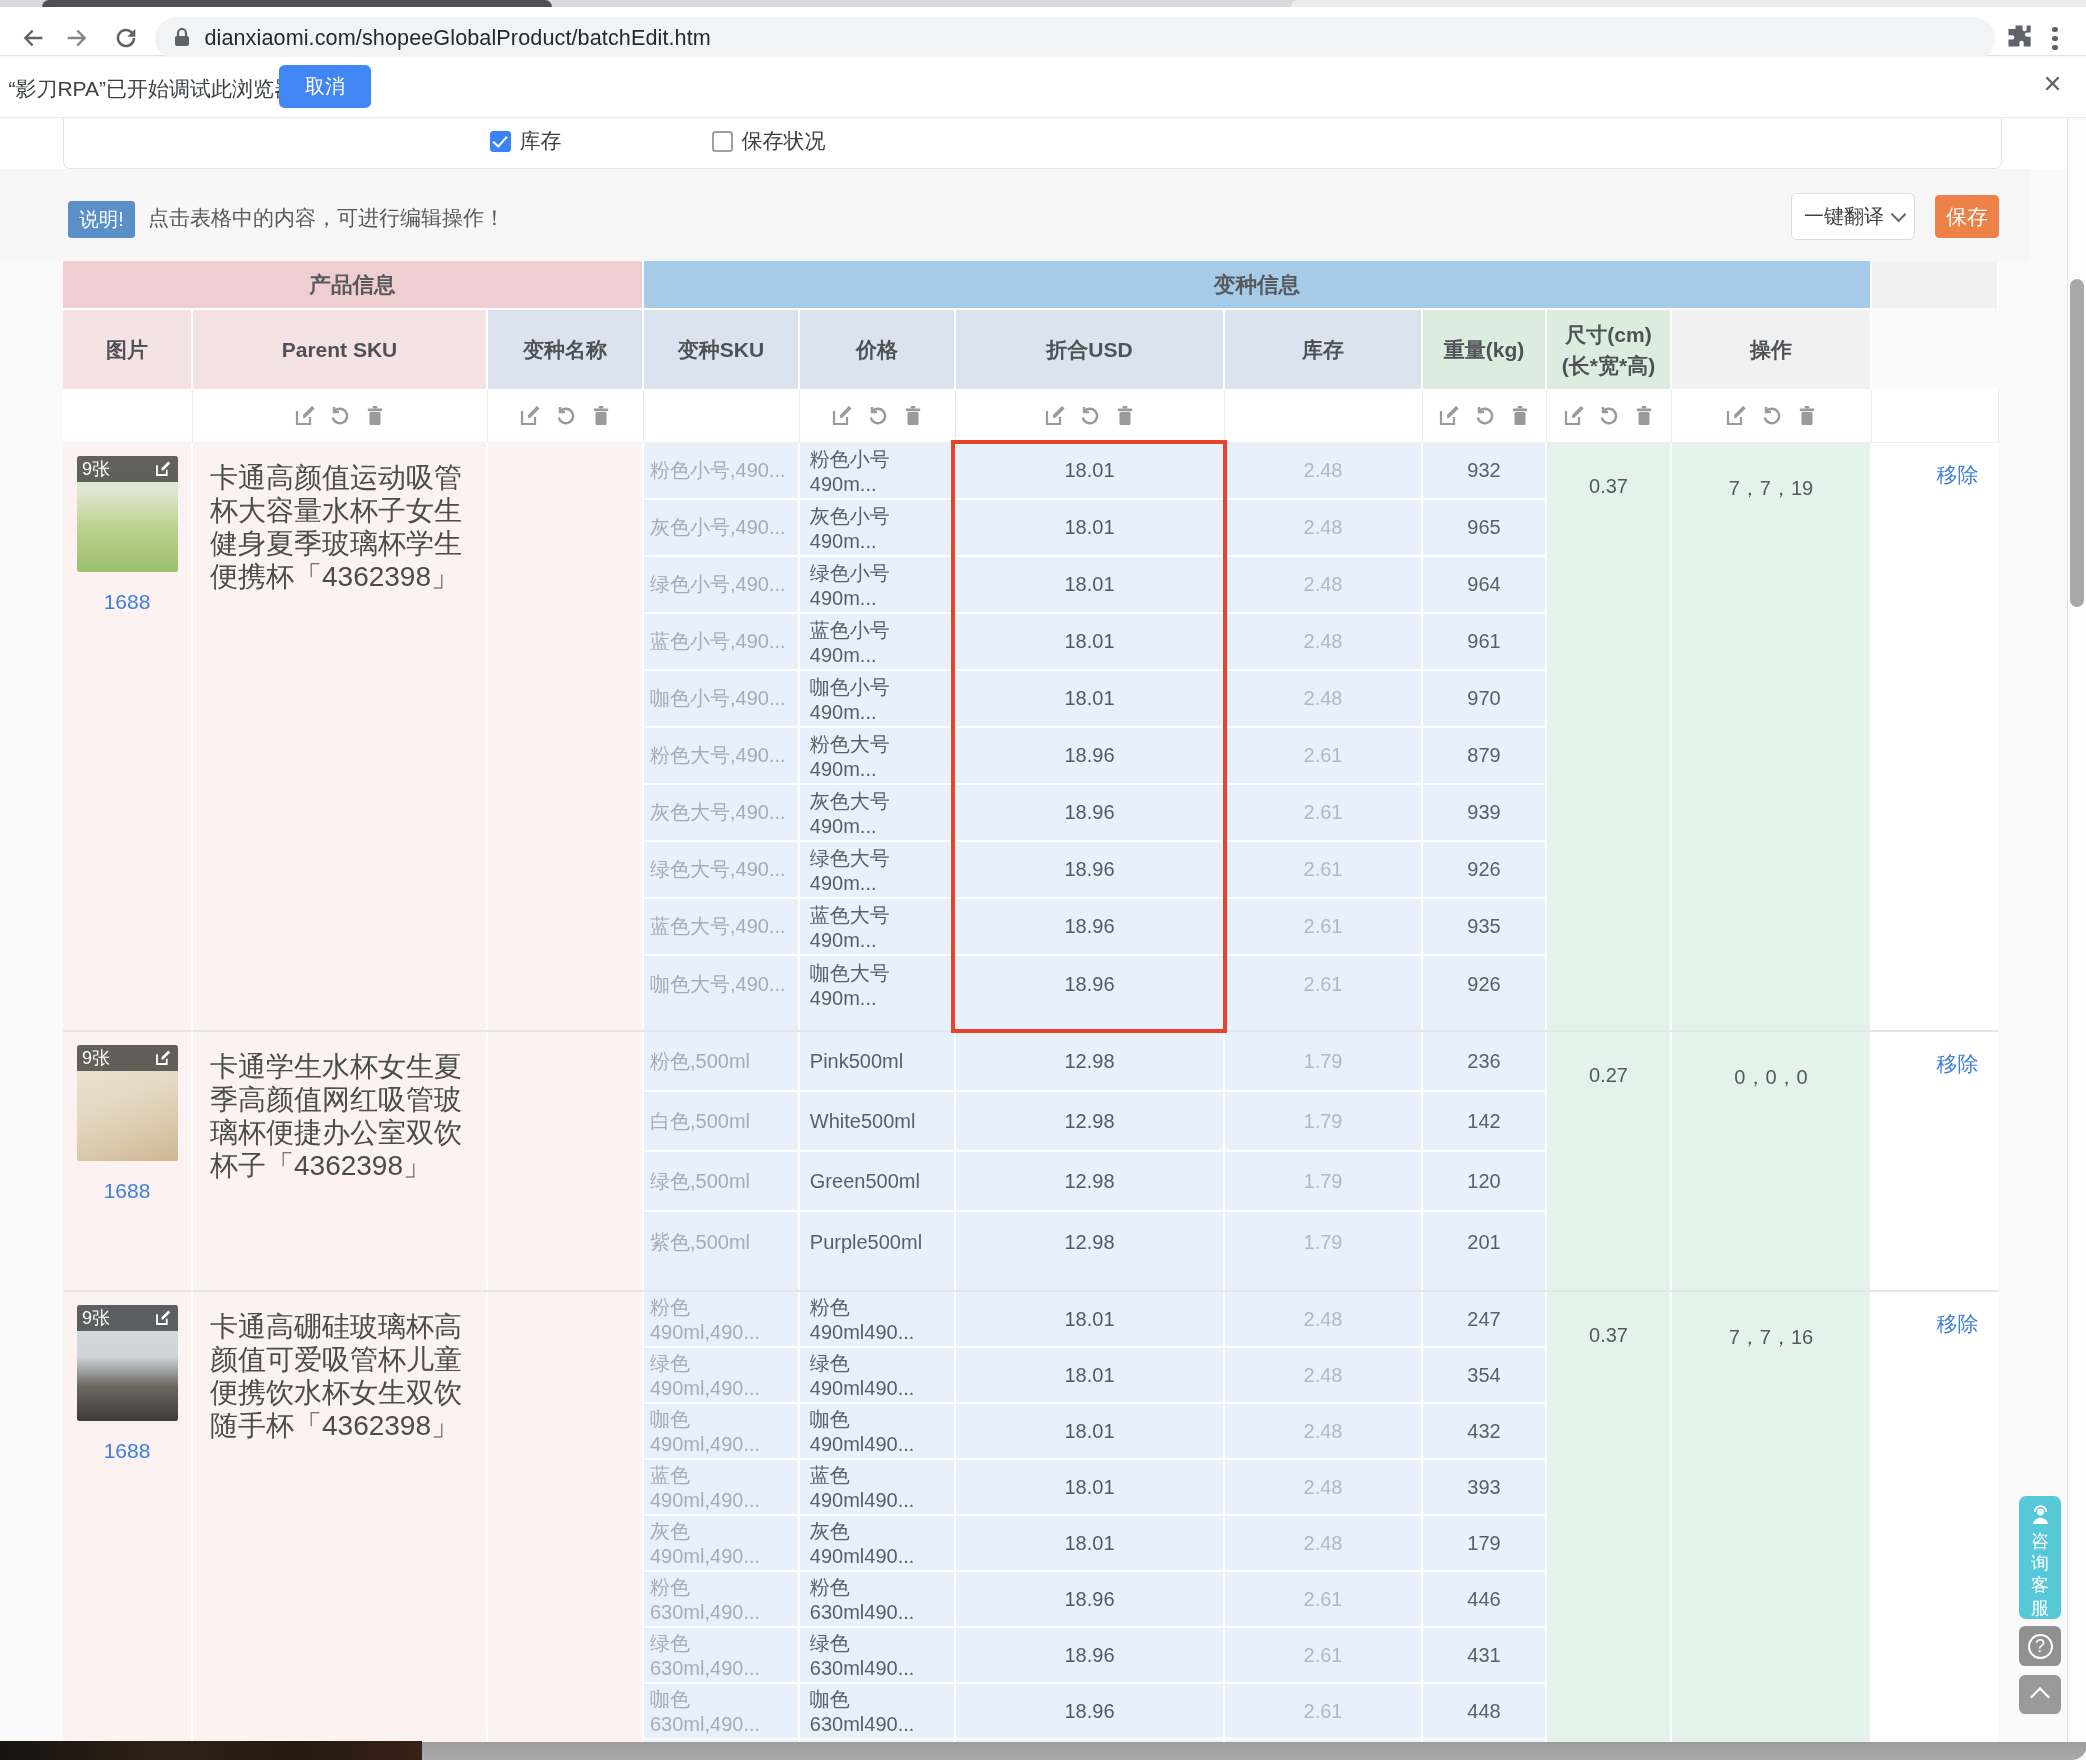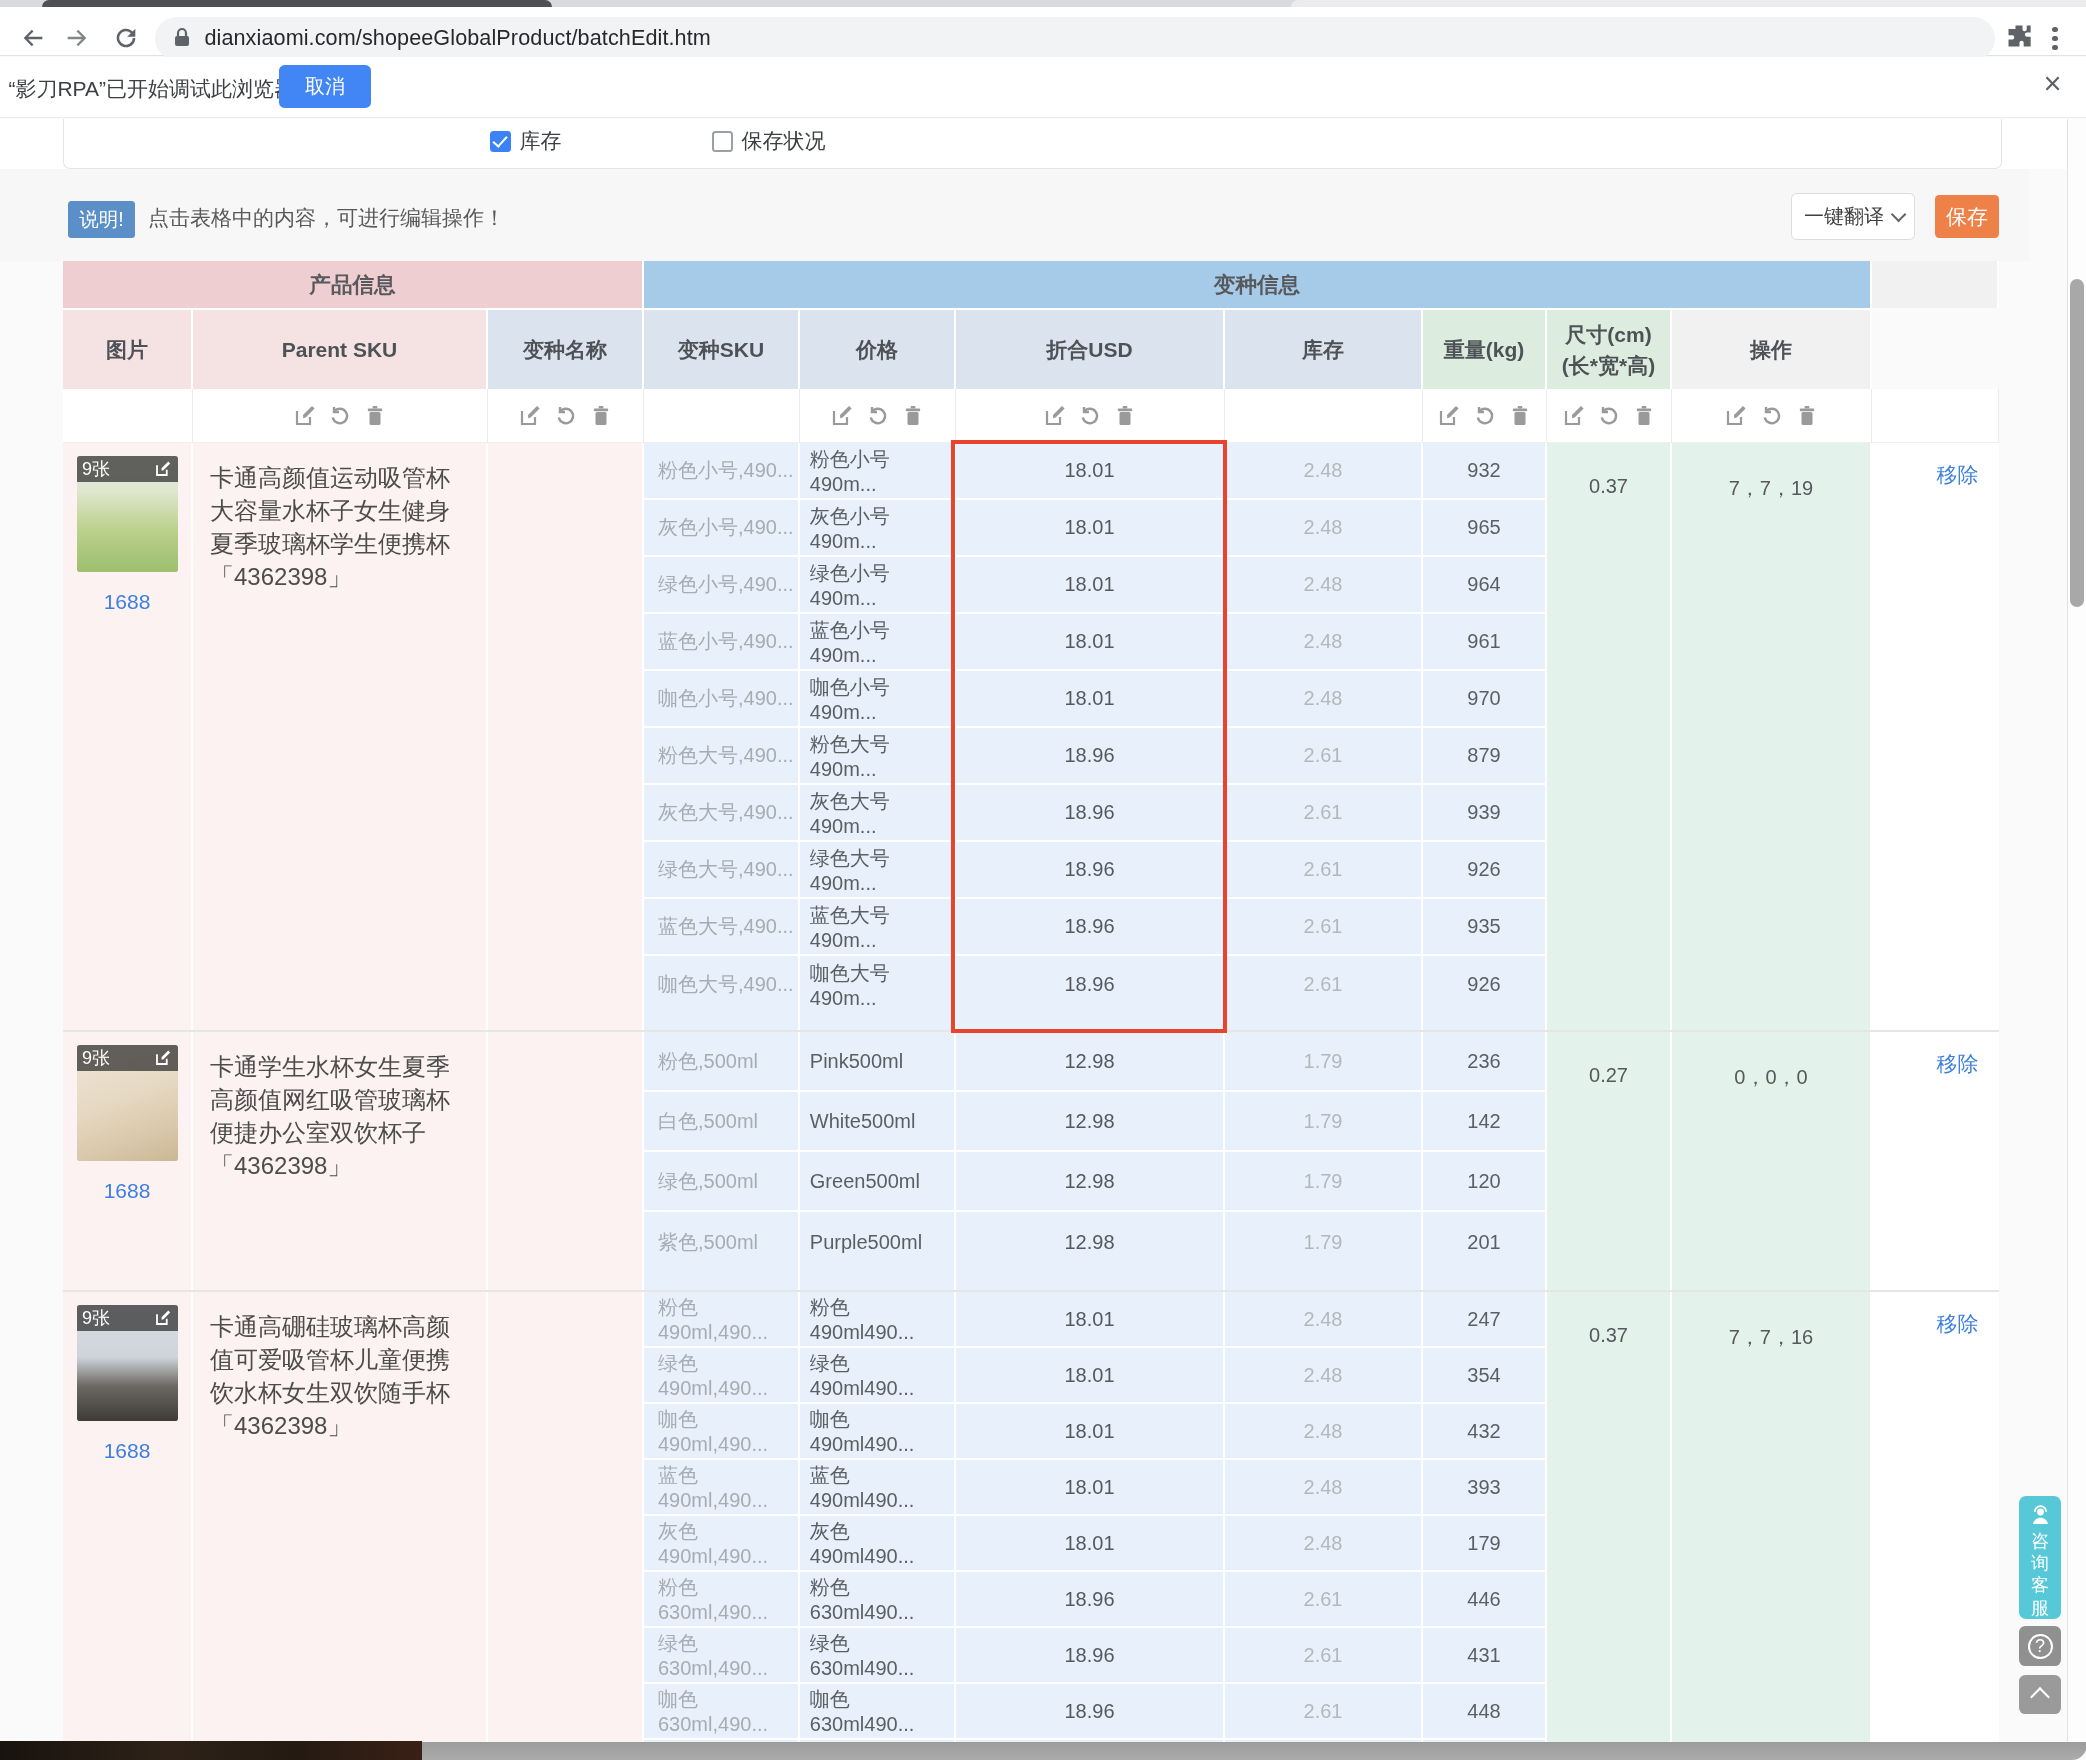--- a/index.html
+++ b/index.html
@@ -65,26 +65,26 @@
 
   .pblock { position:relative; }
   .pblock + .pblock { border-top:2.1px solid #e6e6e6; }
   .cell-pic { background:#fcf2f1; border-right:2.1px solid #fff; display:flex; flex-direction:column; align-items:center; }
   .pimg { margin-top:12.6px; width:101px; height:116px; position:relative; border-radius:2.8px; overflow:hidden; }
   .pimg .ph { position:absolute; inset:0; }
   .pimg .bar { position:absolute; left:0; top:0; right:0; height:26.5px; background:rgba(45,45,45,0.72); display:flex; align-items:center; justify-content:space-between; padding:0 5.6px; }
   .pimg .bar .cnt { color:#fff; font-size:18px; }
   .pimg .bar svg { width:18px; height:18px; color:#fff; cursor:pointer; }
   .plink { margin-top:18px; color:#3d7fde; font-size:21px; text-decoration:none; cursor:pointer; }
-  .cell-title { background:#fcf2f1; border-right:2.1px solid #fff; padding:18px 17px 0 17px; font-size:24px; line-height:33px; color:#4c4c4c; }
+  .cell-title { background:#fcf2f1; border-right:2.1px solid #fff; padding:18px 17px 0 17px; font-size:28px; line-height:33px; color:#4c4c4c; }
   .cell-psku { background:#fcf2f1; border-right:2.1px solid #fff; }
   .vcol { background:#e8f1fb; border-right:2.1px solid #fff; padding-bottom:var(--pb); }
   .vrow { height:var(--rh); display:flex; align-items:center; font-size:20px; border-bottom:2.8px solid #fff; cursor:pointer; }
   .vrow:last-child { border-bottom:none; }
-  .vname { color:#a6acb2; padding-left:14px; }
+  .vname { color:#a6acb2; padding-left:6px; }
   .vsku  { color:#5a5f63; padding-left:9.8px; }
   .vprice{ color:#55595d; justify-content:center; }
   .vusd  { color:#b3b8bc; justify-content:center; }
   .vstock{ color:#5a5f63; justify-content:center; }
   .cell-green { background:#e3f3eb; border-right:2.1px solid #fff; text-align:center; padding-top:32px; font-size:20px; color:#55595d; cursor:pointer; }
   .cell-op { background:#fff; text-align:center; padding-top:18px; }
   .cell-op a { color:#3d7fde; font-size:21px; text-decoration:none; cursor:pointer;margin-left:44px; }
 
   .redrect { position:absolute; left:951px; top:440px; width:276px; height:593px; border:4.2px solid #e8432b; pointer-events:none; z-index:6; }
 

